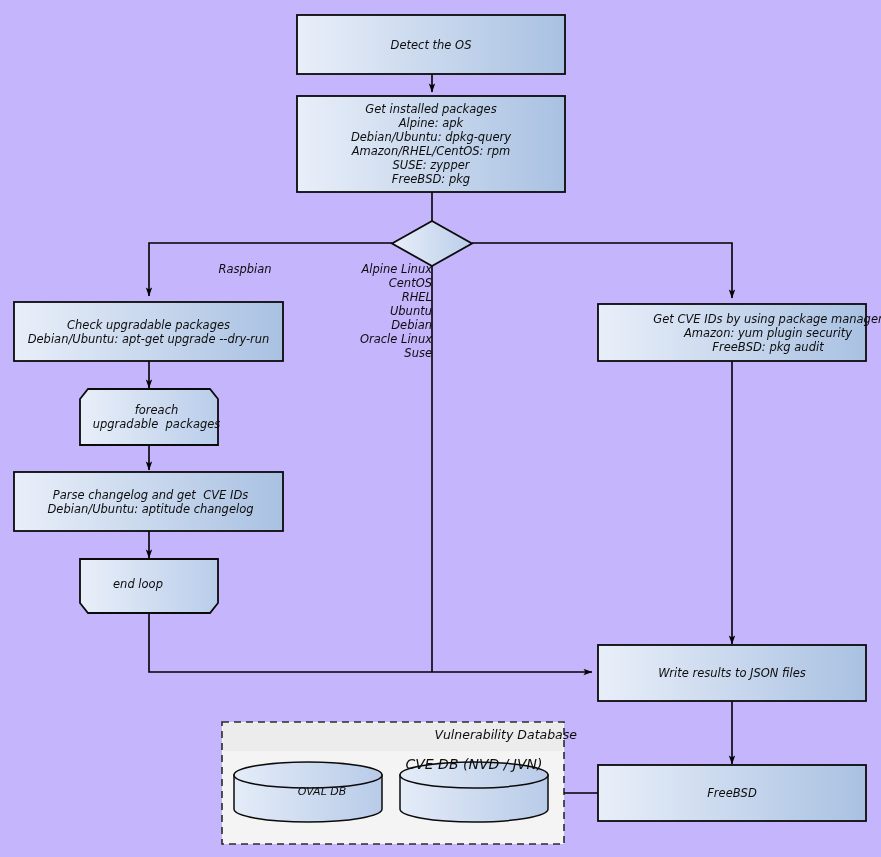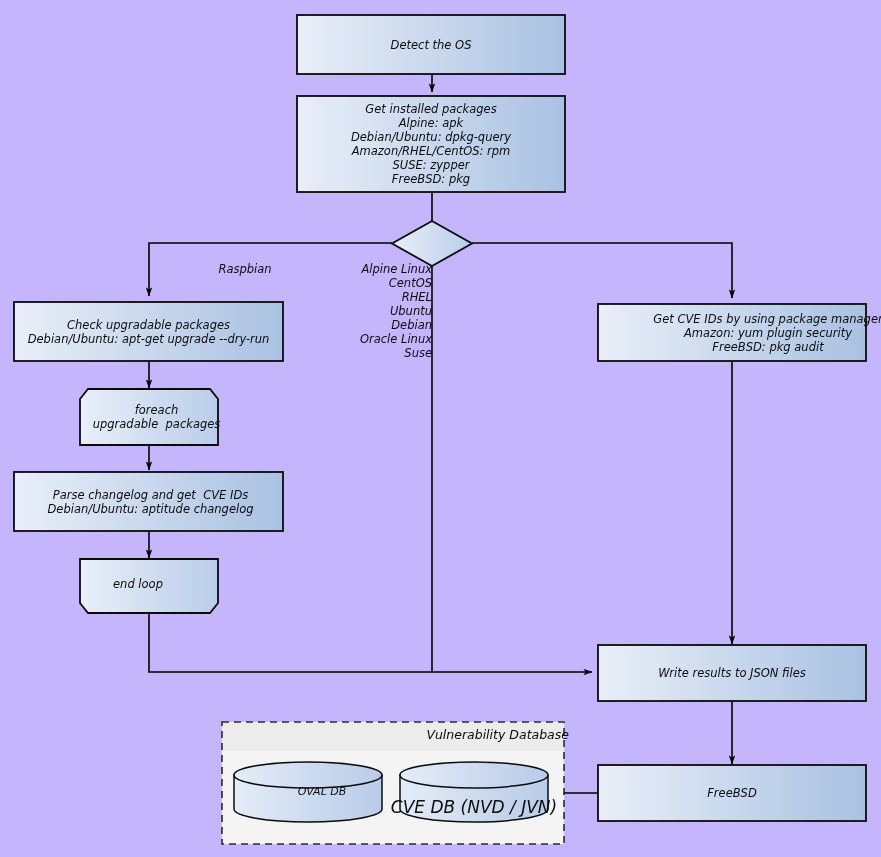--- a/index.html
+++ b/index.html
@@ -47,20 +47,21 @@
   }
   .edge-label.center { text-align: center; }
   .edge-label.right  { text-align: right; }
   .group-title {
     position: absolute;
     font-size: 12.5px;
     line-height: 16px;
     color: #0d0d0d;
     text-align: right;
     white-space: pre;
+    padding-left: 8px;
   }
 </style>
 </head>
 <body>
 
 <div id="canvas">
 
   <svg class="layer" viewBox="0 0 881 857" xmlns="http://www.w3.org/2000/svg">
     <defs>
       <linearGradient id="nodeGrad" x1="0" y1="0" x2="1" y2="0">
@@ -166,21 +167,21 @@
   <div class="node-label" style="left:598px; top:304px; width:268px; height:57px;padding-left:36px;">Get CVE IDs by using package manager
 Amazon: yum plugin security
 FreeBSD: pkg audit</div>
 
   <div class="node-label" style="left:598px; top:645px; width:268px; height:56px;text-align:right;">Write results to JSON files</div>
 
   <div class="node-label" style="left:598px; top:765px; width:268px; height:56px;">FreeBSD</div>
 
   <div class="node-label" style="left:234px; top:775px; width:176px; height:34px; font-size:11px;">OVAL DB</div>
 
-  <div class="node-label" style="left:400px; top:790px; width:148px; height:34px; font-size:17px;">CVE DB (NVD / JVN)</div>
+  <div class="node-label" style="left:400px; top:747px; width:148px; height:34px; font-size:14px;">CVE DB (NVD / JVN)</div>
 
   <div class="edge-label center" style="left:155px; top:262px; width:180px;">Raspbian</div>
 
   <div class="edge-label right" style="left:280px; top:262px; width:152px;">Alpine Linux
 CentOS
 RHEL
 Ubuntu
 Debian
 Oracle Linux
 Suse</div>

